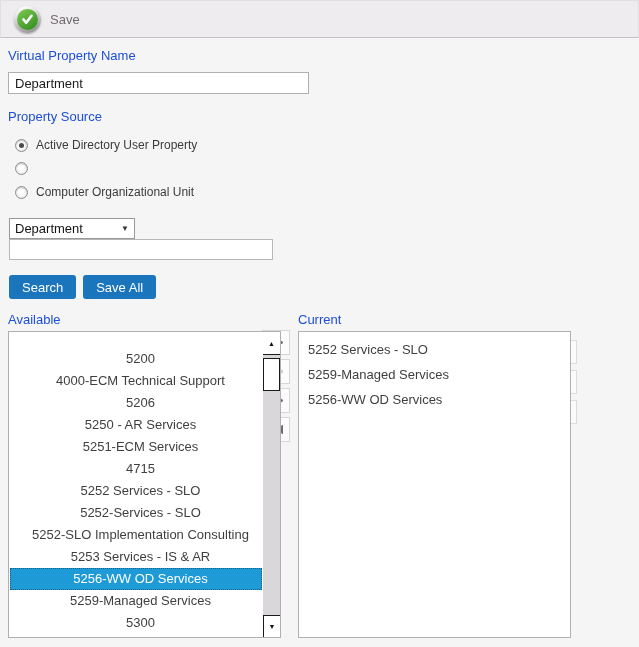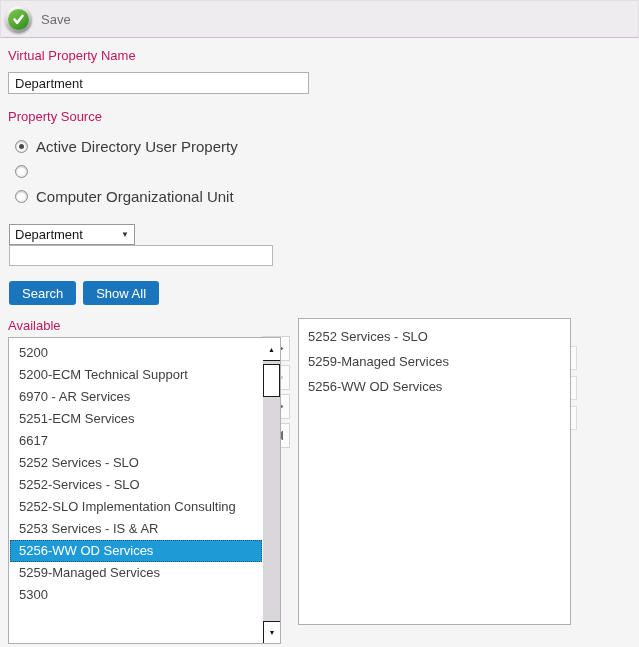--- a/index.html
+++ b/index.html
@@ -6,58 +6,58 @@
   html,body { margin:0; padding:0; }
   body {
     width:639px; height:647px; overflow:hidden;
     background:#f6f5f6; color:#3b3b3b;
     font-family:"Liberation Sans", sans-serif;
   }
   
   .toolbar {
     height:38px; background:#efecef;
     border:1px solid #e2dfe2; border-bottom:1px solid #c6c3c6;
-    display:flex; align-items:center; padding-left:4px;
+    display:flex; align-items:center; padding-left:13px;
   }
   .save-btn { display:flex; align-items:center; gap:9px; cursor:pointer; }
   .save-icon {
     width:27px; height:27px; border-radius:50%;
     background:linear-gradient(160deg,#fdfdfd 10%,#8f8f8f 95%);
     box-shadow:0 1px 2px rgba(0,0,0,.3);
     display:flex; align-items:center; justify-content:center;
   }
   .save-icon-inner {
     width:21px; height:21px; border-radius:50%;
     background:linear-gradient(145deg,#7ecb52,#2f8a1d);
     display:flex; align-items:center; justify-content:center;
   }
   .save-label { font-size:13px; color:#6f6b6f; }
   
   .content { padding:10px 0 0 8px; }
-  .field-label { font-size:13px; color:#be185d; }
+  .field-label { font-size:13px; color:#1d4ed8; }
   .name-input {
     display:block; margin-top:9px; width:301px; height:22px;
     border:1px solid #b1aeb1; background:#fff; padding:0 6px;
     font:13px "Liberation Sans", sans-serif; color:#1a1a1a;
   }
   .source-label { margin-top:15px; }
   .radio-group { margin-top:6px; }
   .radio-row { display:flex; align-items:center; gap:8px; margin:10px 0 0 7px; cursor:default; }
   .radio-row:first-child { margin-top:14px; }
   .radio {
     width:13px; height:13px; border-radius:50%; flex:0 0 auto;
     border:1px solid #8d8d8d;
     background:radial-gradient(circle at 35% 30%, #ffffff 40%, #e3e3e3);
     box-shadow:inset 0 1px 2px rgba(0,0,0,.25); position:relative;
   }
   .radio.selected::after {
     content:''; position:absolute; left:3px; top:3px; right:3px; bottom:3px;
     border-radius:50%; background:#4a4a4a;
   }
-  .radio-label { font-size:15px; }
+  .radio-label { font-size:12px; }
   .select-box {
     margin:19px 0 0 1px; width:126px; height:21px;
     border:1px solid #9b989b; background:#fff; padding:0 5px;
     display:flex; align-items:center; justify-content:space-between;
     font-size:13px; color:#141414; cursor:default;
   }
   .caret { font-size:8px; color:#333; }
   .search-input {
     display:block; margin-left:1px; width:264px; height:21px;
     border:1px solid #b9b6b9; background:#fff; padding:0 6px;
@@ -70,21 +70,21 @@
     cursor:pointer;
   }
   
   .lists-row { display:flex; align-items:flex-start; margin-top:13px; }
   .list-col { width:249px; }
   .list-col .field-label { display:block; margin-bottom:4px; }
   .listbox {
     position:relative; width:273px; height:307px;
     background:#fff; border:1px solid #b2afb2; overflow:hidden;
   }
-  .avail-items { position:absolute; top:4px; left:1px; right:18px; }
+  .avail-items { position:absolute; top:16px; left:1px; right:18px;text-align:center; }
   .listbox .list-item {
     height:22px; line-height:22px; padding-left:9px;
     font-size:13px; color:#3f3f3f; white-space:nowrap; overflow:hidden;
   }
   .listbox.current-box { padding-top:5px; }
   .listbox.current-box .list-item { height:25px; line-height:25px; }
   .list-item.selected {
     background:#1e9ad7; color:#fff;
     outline:1px dotted #135f86; outline-offset:-1px;
   }
@@ -155,34 +155,35 @@
   </div>
 
   <div class="select-box">
     <span>Department</span>
     <span class="caret">▼</span>
   </div>
   <input class="search-input" type="text" value="" style="">
 
   <div class="btn-row">
     <button class="blue-btn">Search</button>
-    <button class="blue-btn">Show All</button>
+    <button class="blue-btn">Save All</button>
   </div>
 
   <div class="lists-row">
 
     <div class="list-col">
       <span class="field-label">Available</span>
       <div class="listbox">
         <div class="avail-items">
             <div class="list-item">5200</div>
-            <div class="list-item">5200-ECM Technical Support</div>
-            <div class="list-item">6970 - AR Services</div>
+            <div class="list-item">4000-ECM Technical Support</div>
+            <div class="list-item">5206</div>
+            <div class="list-item">5250 - AR Services</div>
             <div class="list-item">5251-ECM Services</div>
-            <div class="list-item">6617</div>
+            <div class="list-item">4715</div>
             <div class="list-item">5252 Services - SLO</div>
             <div class="list-item">5252-Services - SLO</div>
             <div class="list-item">5252-SLO Implementation Consulting</div>
             <div class="list-item">5253 Services - IS &amp; AR</div>
             <div class="list-item selected">5256-WW OD Services</div>
             <div class="list-item">5259-Managed Services</div>
             <div class="list-item">5300</div>
           </div>
         <div class="scrollbar">
           <div class="sb-up">▲</div>
@@ -214,20 +215,21 @@
       </button>
       <button class="sq-btn">
         <svg width="13" height="9" viewBox="0 0 13 9">
           <polygon class="glyph-dark" points="6,0 0,4.5 6,9"></polygon>
           <polygon class="glyph-dark" points="13,0 7,4.5 13,9"></polygon>
         </svg>
       </button>
     </div>
 
     <div class="list-col">
+      <span class="field-label">Current</span>
       <div class="listbox current-box">
           <div class="list-item">5252 Services - SLO</div>
           <div class="list-item">5259-Managed Services</div>
           <div class="list-item">5256-WW OD Services</div>
         </div>
     </div>
 
     <div class="order-col">
       <button class="order-btn">
         <svg width="13" height="11" viewBox="0 0 13 11">

